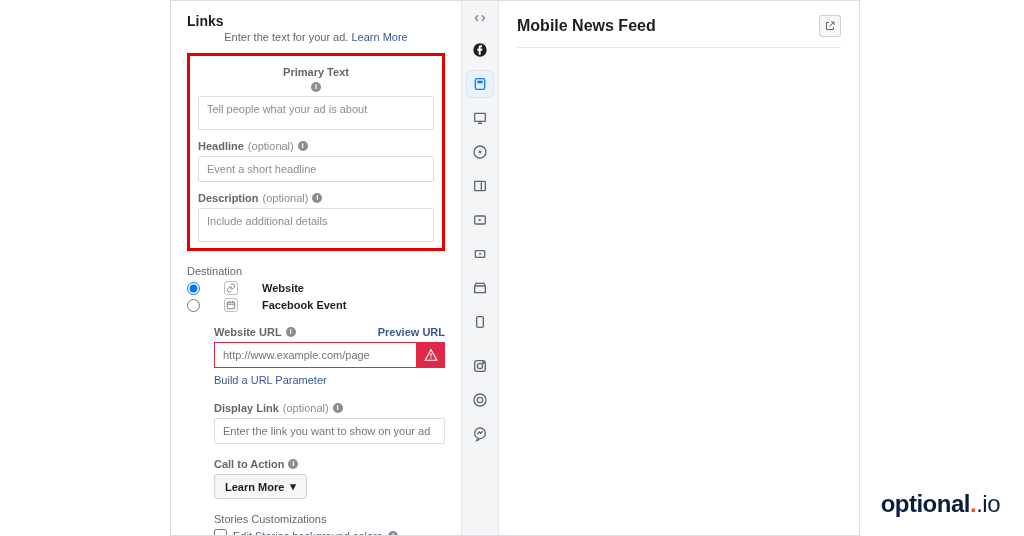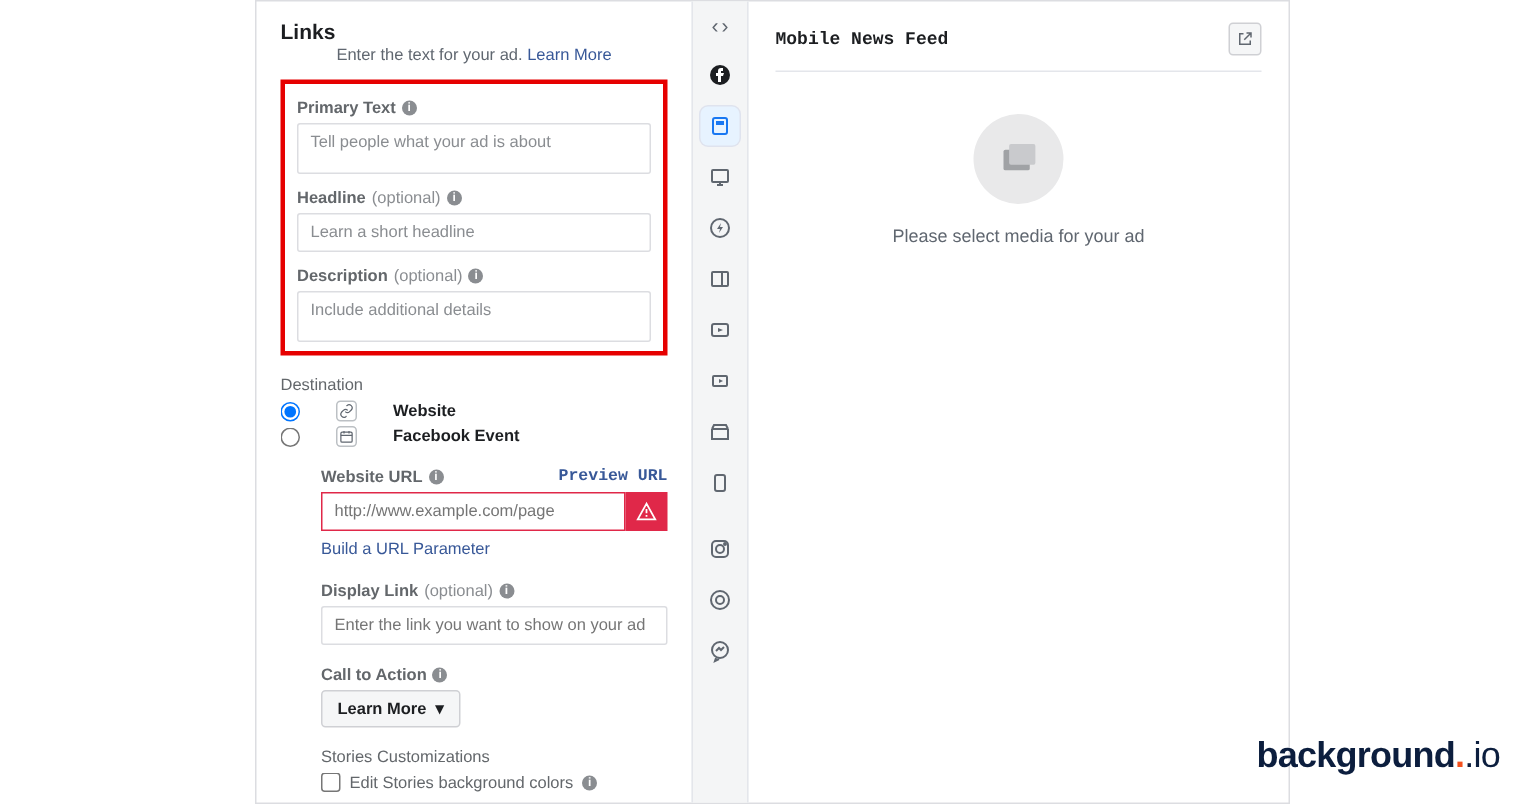--- a/index.html
+++ b/index.html
@@ -9,46 +9,46 @@
   .section-title { font-size:14px; font-weight:700; color:#1c1e21; }
   .section-sub { font-size:11px; color:#606770; margin-top:2px;text-align:center; }
   .section-sub a { color:#385898; text-decoration:none; }
   .red-box { border:3px solid #e60000; margin-top:10px; padding:10px 8px 6px 8px; }
   .field-label { font-size:11px; font-weight:600; color:#63676b; display:flex; align-items:center; gap:4px; }
   .field-label .opt { font-weight:400; color:#8a8d91; }
   .info-icon { width:10px; height:10px; border-radius:50%; background:#8a8d91; color:#fff; font-size:8px; line-height:10px; text-align:center; display:inline-block; font-weight:700; }
   .text-input { margin-top:4px; width:100%; border:1px solid #dcdde1; background:#fff; padding:6px 8px; font-size:11px; color:#8a8d91; border-radius:2px; }
   .text-area { height:34px; }
   .red-box .field-label { margin-top:10px; }
-  .red-box .field-label:first-child { margin-top:0; }
+  .red-box .field-label:first-child { margin-top:0;flex-direction:column; }
   .dest-block { margin-top:14px; }
   .dest-title { font-size:11px; font-weight:400; color:#63676b; margin-bottom:4px; }
   .radio-row { display:flex; align-items:center; gap:24px; font-size:11px; color:#1c1e21; font-weight:700; margin-bottom:3px; }
   .radio-row input { margin:0; }
   .tiny-icon { width:14px; height:14px; display:inline-flex; align-items:center; justify-content:center; border:1px solid #bcc0c4; border-radius:3px; font-size:9px; color:#606770; }
   .url-row { display:flex; margin-top:4px; }
   .url-input { flex:1; border:1px solid #e02849; padding:6px 8px; font-size:11px; color:#8a8d91; background:#fff; }
   .url-warn { width:28px; background:#e02849; color:#fff; display:flex; align-items:center; justify-content:center; }
   .link-small { font-size:11px; color:#385898; text-decoration:none; display:inline-block; }
-  .preview-link { float:right;font-family:Liberation Mono, monospace; }
+  .preview-link { float:right; }
   .block { margin-top:14px;padding-left:27px; }
   .cta-btn { margin-top:4px; border:1px solid #cfd0d4; background:#f5f6f7; padding:5px 10px; font-size:11px; font-weight:600; color:#1c1e21; border-radius:3px; display:inline-flex; align-items:center; gap:6px; cursor:pointer; }
   .check-row { display:flex; align-items:center; gap:6px; font-size:11px; color:#63676b; margin-top:4px; }
   .check-row input { margin:0; }
 
   .icon-rail { position:absolute; left:290px; top:0; width:38px; height:100%; background:#f4f5f6; border-left:1px solid #e4e6eb; border-right:1px solid #e4e6eb; padding-top:8px; display:flex; flex-direction:column; align-items:center; gap:8px; }
   .rail-nav { display:flex; gap:2px; margin-bottom:4px; }
   .rail-nav span { font-size:14px; color:#606770; cursor:pointer; }
   .rail-item { width:26px; height:26px; border-radius:5px; display:flex; align-items:center; justify-content:center; color:#606770; cursor:pointer; }
   .rail-item.sel { background:#e7f3ff; color:#1877f2; box-shadow:0 0 0 1px #dfe3ee; }
   .rail-item svg { width:16px; height:16px; }
 
   .preview-panel { position:absolute; left:328px; top:0; right:0; height:100%; padding:14px 18px 0 18px; }
   .preview-head { display:flex; align-items:center; justify-content:space-between; border-bottom:1px solid #e4e6eb; padding-bottom:10px; }
-  .preview-title { font-size:12px; font-weight:700; color:#1c1e21;font-family:Liberation Mono, monospace; }
+  .preview-title { font-size:16px; font-weight:700; color:#1c1e21; }
   .share-btn { width:22px; height:22px; border:1px solid #cfd0d4; border-radius:3px; display:flex; align-items:center; justify-content:center; color:#606770; cursor:pointer; background:#f5f6f7; }
   .preview-body { display:flex; flex-direction:column; align-items:center; padding-top:28px; }
   .media-icon { width:60px; height:60px; border-radius:50%; background:#e9e9ea; display:flex; align-items:center; justify-content:center; color:#a0a2a5; }
   .media-text { margin-top:14px; font-size:12px; color:#606770; }
 
   .watermark { position:absolute; right:24px; bottom:18px; font-size:24px; font-weight:700; color:#0c1e3e; letter-spacing:-0.5px; }
   .watermark .dot { color:#f4511e; }
 </style>
 </head>
 <body>
@@ -67,21 +67,21 @@
         <span>Primary Text</span>
         <span class="info-icon">i</span>
       </div>
       <div class="text-input text-area">Tell people what your ad is about</div>
 
       <div class="field-label">
         <span>Headline</span>
           <span class="opt">(optional)</span>
         <span class="info-icon">i</span>
       </div>
-      <div class="text-input">Learn a short headline</div>
+      <div class="text-input">Event a short headline</div>
 
       <div class="field-label">
         <span>Description</span>
           <span class="opt">(optional)</span>
         <span class="info-icon">i</span>
       </div>
       <div class="text-input text-area">Include additional details</div>
     </div>
 
     <div class="dest-block">
@@ -236,28 +236,19 @@
 
   <div class="preview-panel">
     <div class="preview-head">
       <div class="preview-title">Mobile News Feed</div>
       <div class="share-btn">
         <svg viewBox="0 0 24 24" width="12" height="12" fill="none" stroke="currentColor" stroke-width="2">
             <path d="M14 4h6v6M20 4l-9 9M19 14v5H5V5h5"></path>
           </svg>
       </div>
     </div>
-    <div class="preview-body">
-      <div class="media-icon">
-        <svg viewBox="0 0 24 24" width="30" height="30" fill="currentColor">
-            <rect x="4" y="7" width="14" height="11" rx="1"></rect>
-            <rect x="7" y="4" width="14" height="11" rx="1" fill="#c9cacd"></rect>
-          </svg>
-      </div>
-      <div class="media-text">Please select media for your ad</div>
-    </div>
   </div>
 
 </div>
 
 <div class="watermark">
-  <span>background</span><span class="dot">.</span><span style="font-weight:400">.io</span>
+  <span>optional</span><span class="dot">.</span><span style="font-weight:400">.io</span>
 </div>
 
 </body></html>

